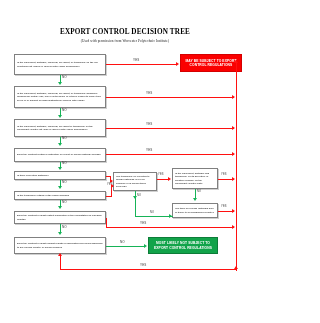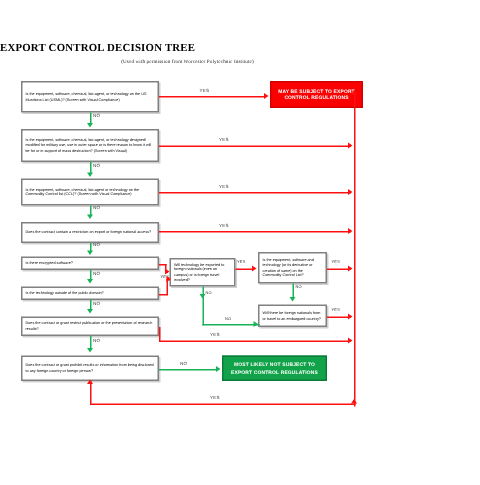--- a/index.html
+++ b/index.html
@@ -19,21 +19,21 @@
     left: 0; top: 0;
     width: 250px;
     height: 323px;
     background: #ffffff;
   }
   .title {
     position: absolute;
     left: 0;
     top: 28px;
     width: 250px;
-    text-align: left;
+    text-align: center;
     font-family: "Liberation Serif", serif;
     font-weight: bold;
     font-size: 7.2px;
     letter-spacing: 0.15px;
     color: #000000;
   }
   .subtitle {
     position: absolute;
     left: 0;
     top: 39px;

